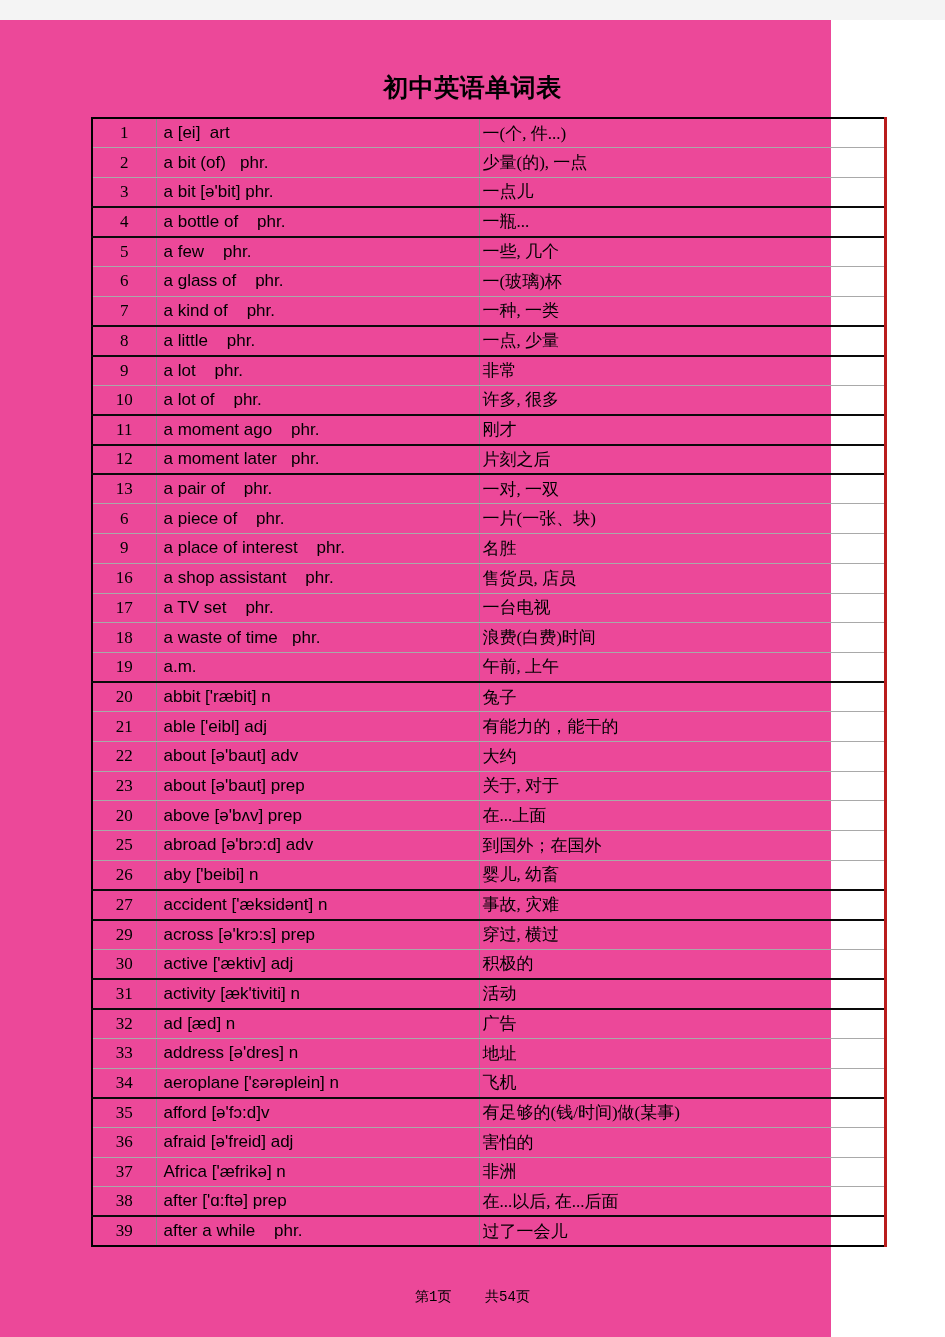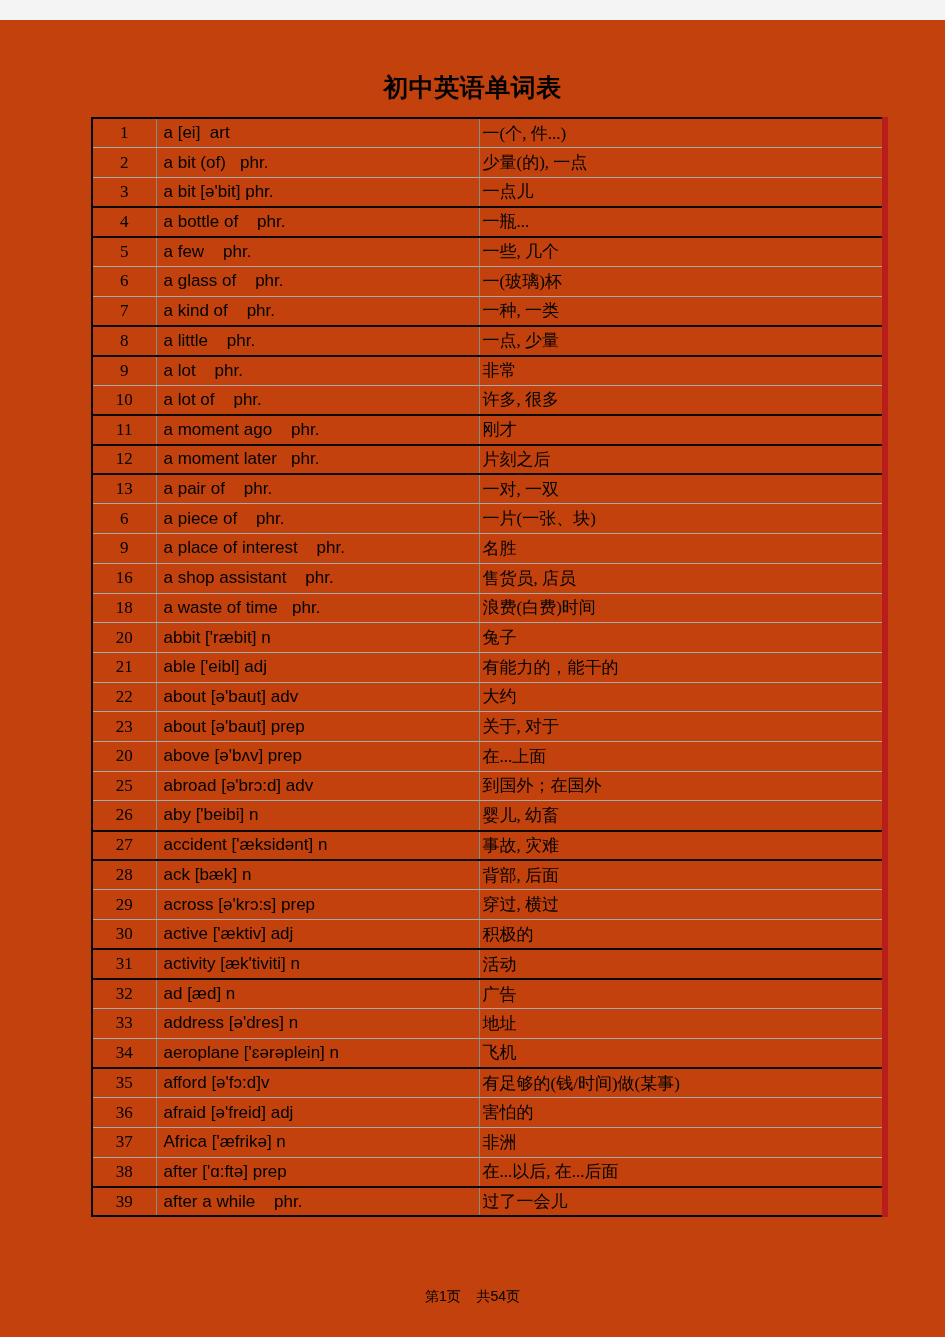--- a/index.html
+++ b/index.html
@@ -21,23 +21,23 @@
     top: 0;
     left: 0;
     width: 945px;
     height: 20px;
     background: #f4f4f4;
   }
   #page {
     position: absolute;
     top: 20px;
     left: 0;
-    width: 945px;
+    width: 831px;
     height: 1317px;
-    background: #c2410c;
+    background: #ec4899;
   }
   #doc-title {
     position: absolute;
     top: 51px;
     left: 0;
     width: 945px;
     text-align: center;
     font-family: "DejaVu Sans", "Liberation Sans", sans-serif;
     font-size: 25px;
     font-weight: bold;
@@ -62,21 +62,21 @@
     border: 1px solid #8a8a8a;
     vertical-align: middle;
     color: #000000;
     box-sizing: border-box;
   }
   
   #vocab-table {
     border: 2px solid #000000;
   }
   #vocab-table tr td:first-child { border-left: 2px solid #000000; }
-  #vocab-table tr td:last-child  { border-right: 6px solid #b91c1c; }
+  #vocab-table tr td:last-child  { border-right: 3px solid #b91c1c; }
   #vocab-table tr:first-child td { border-top: 2px solid #000000; }
   #vocab-table tr:last-child td  { border-bottom: 2px solid #000000; }
 
   
   #vocab-table tr.heavy td { border-bottom: 2px solid #0a0a0a; }
   #vocab-table tr.light td { border-bottom: 1px solid #a9a9a9; }
 
   .cell-num {
     text-align: center;
     font-family: "Liberation Serif", "DejaVu Serif", serif;
@@ -96,21 +96,21 @@
     font-size: 17px;
     white-space: pre;
     color: #1a1a22;
   }
   #page-footer {
     position: absolute;
     top: 1268px;
     left: 0;
     width: 945px;
     text-align: center;
-    font-family: Liberation Sans, sans-serif;
+    font-family: Liberation Mono, monospace;
     font-size: 14px;
     color: #000000;
   }
   #page-footer span { white-space: pre; }
 </style>
 </head>
 <body>
 
 <div id="scan-top-strip"></div>
 
@@ -199,24 +199,34 @@
           <td class="cell-num">9</td>
           <td class="cell-word">a place of interest    phr.</td>
           <td class="cell-mean">名胜</td>
         </tr>
         <tr class="light">
           <td class="cell-num">16</td>
           <td class="cell-word">a shop assistant    phr.</td>
           <td class="cell-mean">售货员, 店员</td>
         </tr>
         <tr class="light">
+          <td class="cell-num">17</td>
+          <td class="cell-word">a TV set    phr.</td>
+          <td class="cell-mean">一台电视</td>
+        </tr>
+        <tr class="light">
           <td class="cell-num">18</td>
           <td class="cell-word">a waste of time   phr.</td>
           <td class="cell-mean">浪费(白费)时间</td>
         </tr>
+        <tr class="heavy">
+          <td class="cell-num">19</td>
+          <td class="cell-word">a.m.</td>
+          <td class="cell-mean">午前, 上午</td>
+        </tr>
         <tr class="light">
           <td class="cell-num">20</td>
           <td class="cell-word">abbit ['ræbit] n</td>
           <td class="cell-mean">兔子</td>
         </tr>
         <tr class="light">
           <td class="cell-num">21</td>
           <td class="cell-word">able ['eibl] adj</td>
           <td class="cell-mean">有能力的，能干的</td>
         </tr>
@@ -244,25 +254,20 @@
           <td class="cell-num">26</td>
           <td class="cell-word">aby ['beibi] n</td>
           <td class="cell-mean">婴儿, 幼畜</td>
         </tr>
         <tr class="heavy">
           <td class="cell-num">27</td>
           <td class="cell-word">accident ['æksidənt] n</td>
           <td class="cell-mean">事故, 灾难</td>
         </tr>
         <tr class="light">
-          <td class="cell-num">28</td>
-          <td class="cell-word">ack [bæk] n</td>
-          <td class="cell-mean">背部, 后面</td>
-        </tr>
-        <tr class="light">
           <td class="cell-num">29</td>
           <td class="cell-word">across [ə'krɔ:s] prep</td>
           <td class="cell-mean">穿过, 横过</td>
         </tr>
         <tr class="heavy">
           <td class="cell-num">30</td>
           <td class="cell-word">active ['æktiv] adj</td>
           <td class="cell-mean">积极的</td>
         </tr>
         <tr class="heavy">

